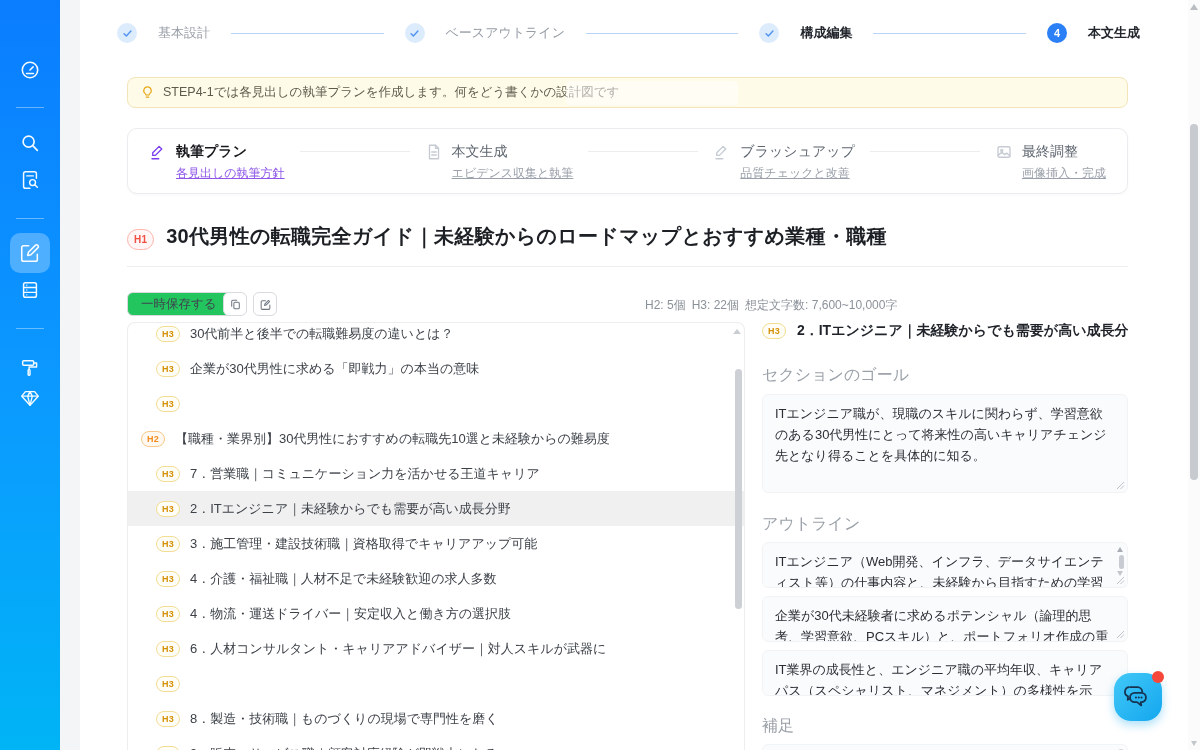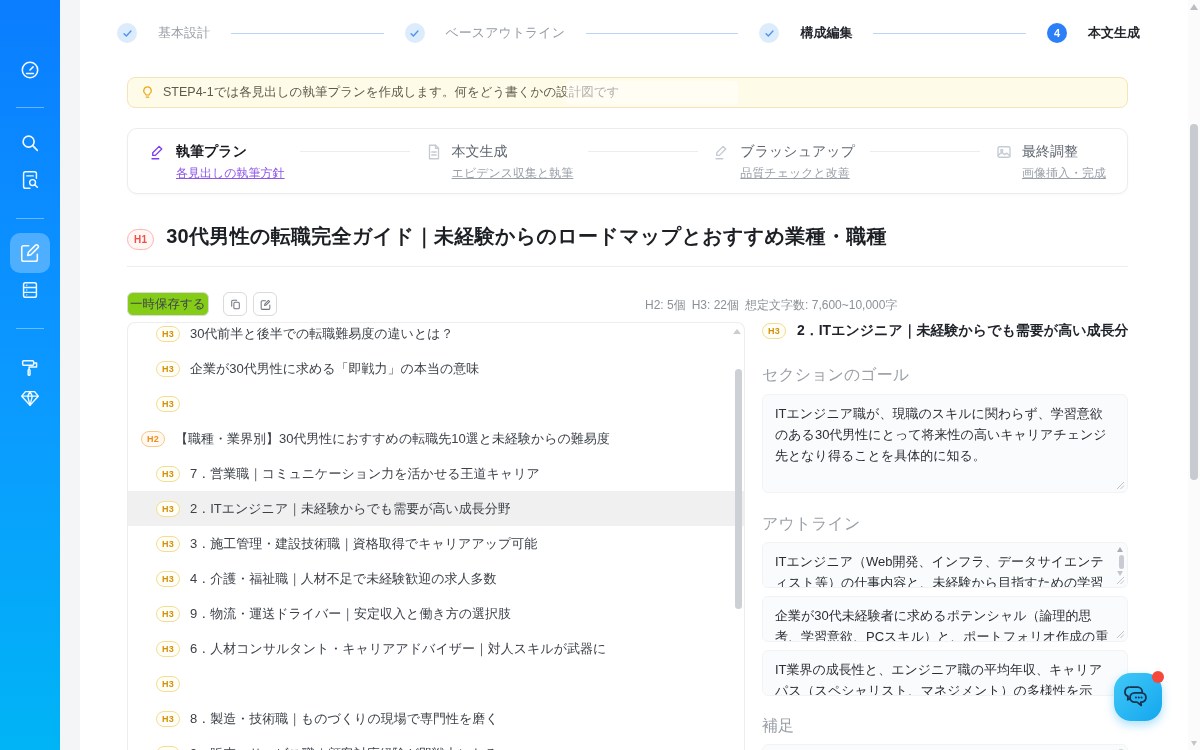--- a/index.html
+++ b/index.html
@@ -61,22 +61,22 @@
     line-height:1; flex:0 0 auto; letter-spacing:.2px; }
   .badge.h1 { color:#f04f43; border:1px solid #ffb4ac; background:#fff6f5; padding:5px 6px 4px; font-size:10px; border-radius:11px; }
   .badge.h2 { color:#ef8b1f; border:1px solid #f8c98a; background:#fff9f1; }
   .badge.h3 { color:#d49108; border:1px solid #f3dd92; background:#fffef6; }
   .h1row { position:absolute; left:127px; top:223px; width:1001px; display:flex; align-items:flex-end; gap:12px; }
   .h1row .title { font-size:20px; font-weight:700; color:#1c1f24; letter-spacing:.3px; }
   .rule { position:absolute; left:127px; top:266px; width:1001px; height:1px; background:#ededf0; }
 
   
   .toolbar { position:absolute; left:127px; top:292px; width:1001px; height:24px; }
-  .save-btn { position:absolute; left:0; top:0; height:24px; padding:0 2px;
-    background:#84cc16; border:1px solid #d8dade; border-radius:6px;
+  .save-btn { position:absolute; left:0; top:0; height:24px; padding:0 13px;
+    background:#22c55e; border:1px solid #d8dade; border-radius:6px;
     font-size:12.5px; color:#3f454d; display:flex; align-items:center; cursor:pointer; }
   .tool-btn { position:absolute; top:0; width:24px; height:24px; background:#fff;
     border:1px solid #d8dade; border-radius:6px; display:flex; align-items:center; justify-content:center;
     color:#6f7680; cursor:pointer; }
   .tool-btn svg { width:13px; height:13px; display:block; }
   .stats { position:absolute; left:518px; top:5px; display:flex; gap:6px;
     font-size:12px; color:#8b9199; white-space:nowrap; }
 
   
   .list { position:absolute; left:127px; top:322px; width:618px; height:428px;
@@ -351,21 +351,21 @@
       <div class="row">
         <span class="badge h3">H3</span>
         <span>3．施工管理・建設技術職｜資格取得でキャリアアップ可能</span>
       </div>
       <div class="row">
         <span class="badge h3">H3</span>
         <span>4．介護・福祉職｜人材不足で未経験歓迎の求人多数</span>
       </div>
       <div class="row">
         <span class="badge h3">H3</span>
-        <span>9．物流・運送ドライバー｜安定収入と働き方の選択肢</span>
+        <span>4．物流・運送ドライバー｜安定収入と働き方の選択肢</span>
       </div>
       <div class="row">
         <span class="badge h3">H3</span>
         <span>6．人材コンサルタント・キャリアアドバイザー｜対人スキルが武器に</span>
       </div>
       <div class="row">
         <span class="badge h3">H3</span>
       </div>
       <div class="row">
         <span class="badge h3">H3</span>

